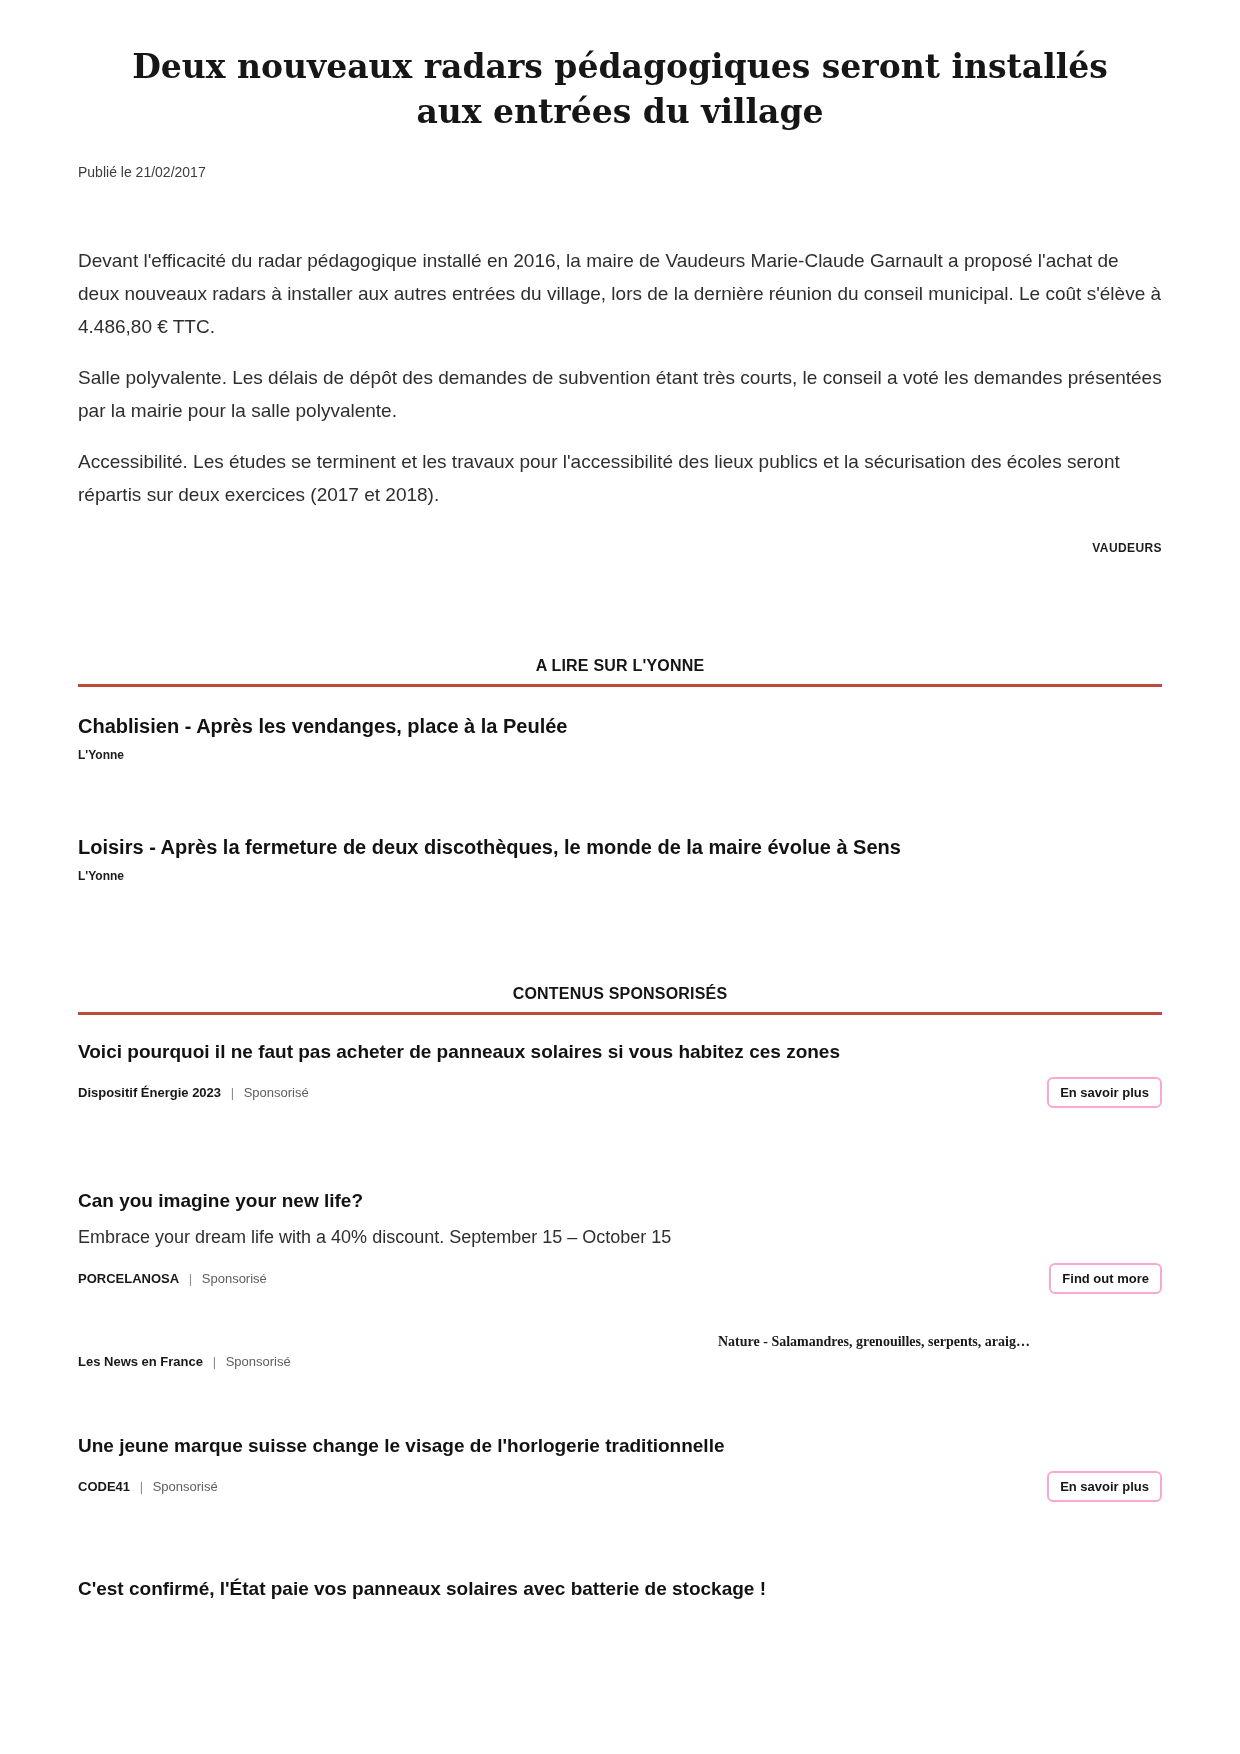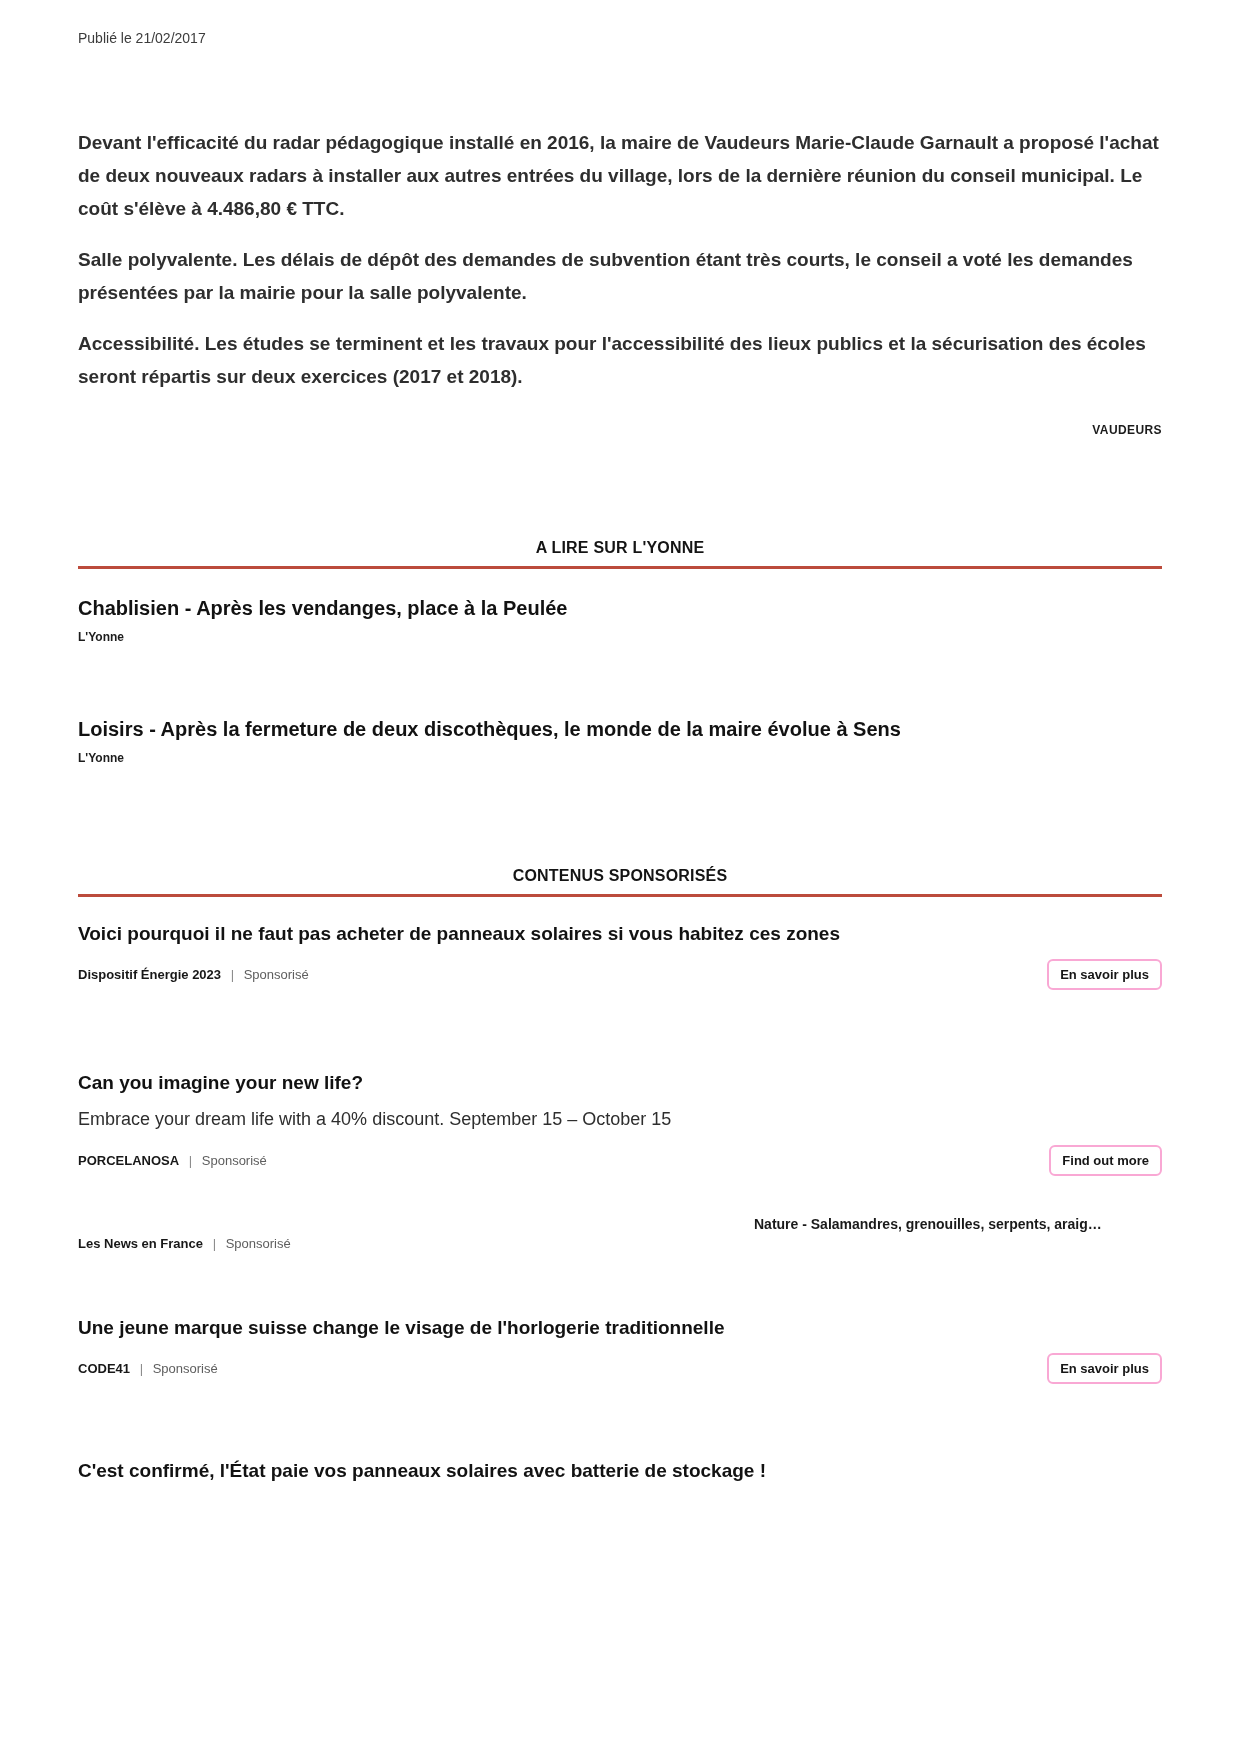--- a/index.html
+++ b/index.html
@@ -14,21 +14,21 @@
   
   .title {
     margin-top:44px; text-align:center;
     font-family:"DejaVu Serif", serif; font-weight:700;
     font-size:33px; line-height:45px; color:#161616;
     padding:0 30px;
   }
   .published { margin-top:30px; font-size:14px; color:#3c3c3c; }
 
   
-  .body-copy { margin-top:80px;font-weight:bold; }
+  .body-copy { margin-top:64px; }
   .body-copy p { font-size:19px; line-height:33px; color:#2e2e2e; margin-top:18px; }
   .body-copy p:first-child { margin-top:0; }
 
   .byline { margin-top:30px; text-align:right; font-size:12px; font-weight:700;
             letter-spacing:.4px; color:#1c1c1c; }
 
   
   .section { margin-top:0; }
   .sec-head { margin-top:102px; text-align:center; font-size:16px; font-weight:700;
               color:#141414; letter-spacing:.2px; }
@@ -54,29 +54,30 @@
   .sp-brandline { font-size:13px; }
   .brand { font-weight:700; color:#181818; }
   .sep { color:#8a8a8a; margin:0 6px; font-weight:400; }
   .tag { color:#5e5e5e; font-weight:400; }
   .cta {
     background:#ffffff; border:2px solid #f9a8d4; border-radius:6px;
     padding:6px 11px; font-family:"Liberation Sans", sans-serif;
     font-size:13px; font-weight:700; color:#161616; cursor:pointer; white-space:nowrap;
   }
   .overlay-teaser {
-    position:absolute; left:676px; top:-12px; white-space:nowrap;
-    font-size:14px; font-weight:700; color:#1a1a1a; z-index:2; cursor:pointer;
+    position:absolute; left:640px; top:-12px; white-space:nowrap;
+    font-size:14px; font-weight:700; color:#1a1a1a; z-index:2; cursor:pointer;font-family:Liberation Serif, serif;
   }
 </style>
 </head>
 <body>
 
 <main class="container">
 
+  <h1 class="title">Deux nouveaux radars pédagogiques seront installés aux entrées du village</h1>
 
   <div class="published">Publié le 21/02/2017</div>
 
   <div class="body-copy">
     <p>Devant l'efficacité du radar pédagogique installé en 2016, la maire de Vaudeurs Marie-Claude Garnault a proposé l'achat de deux nouveaux radars à installer aux autres entrées du village, lors de la dernière réunion du conseil municipal. Le coût s'élève à 4.486,80 € TTC.</p>
     <p>Salle polyvalente. Les délais de dépôt des demandes de subvention étant très courts, le conseil a voté les demandes présentées par la mairie pour la salle polyvalente.</p>
     <p>Accessibilité. Les études se terminent et les travaux pour l'accessibilité des lieux publics et la sécurisation des écoles seront répartis sur deux exercices (2017 et 2018).</p>
   </div>
 
   <div class="byline">VAUDEURS</div>

